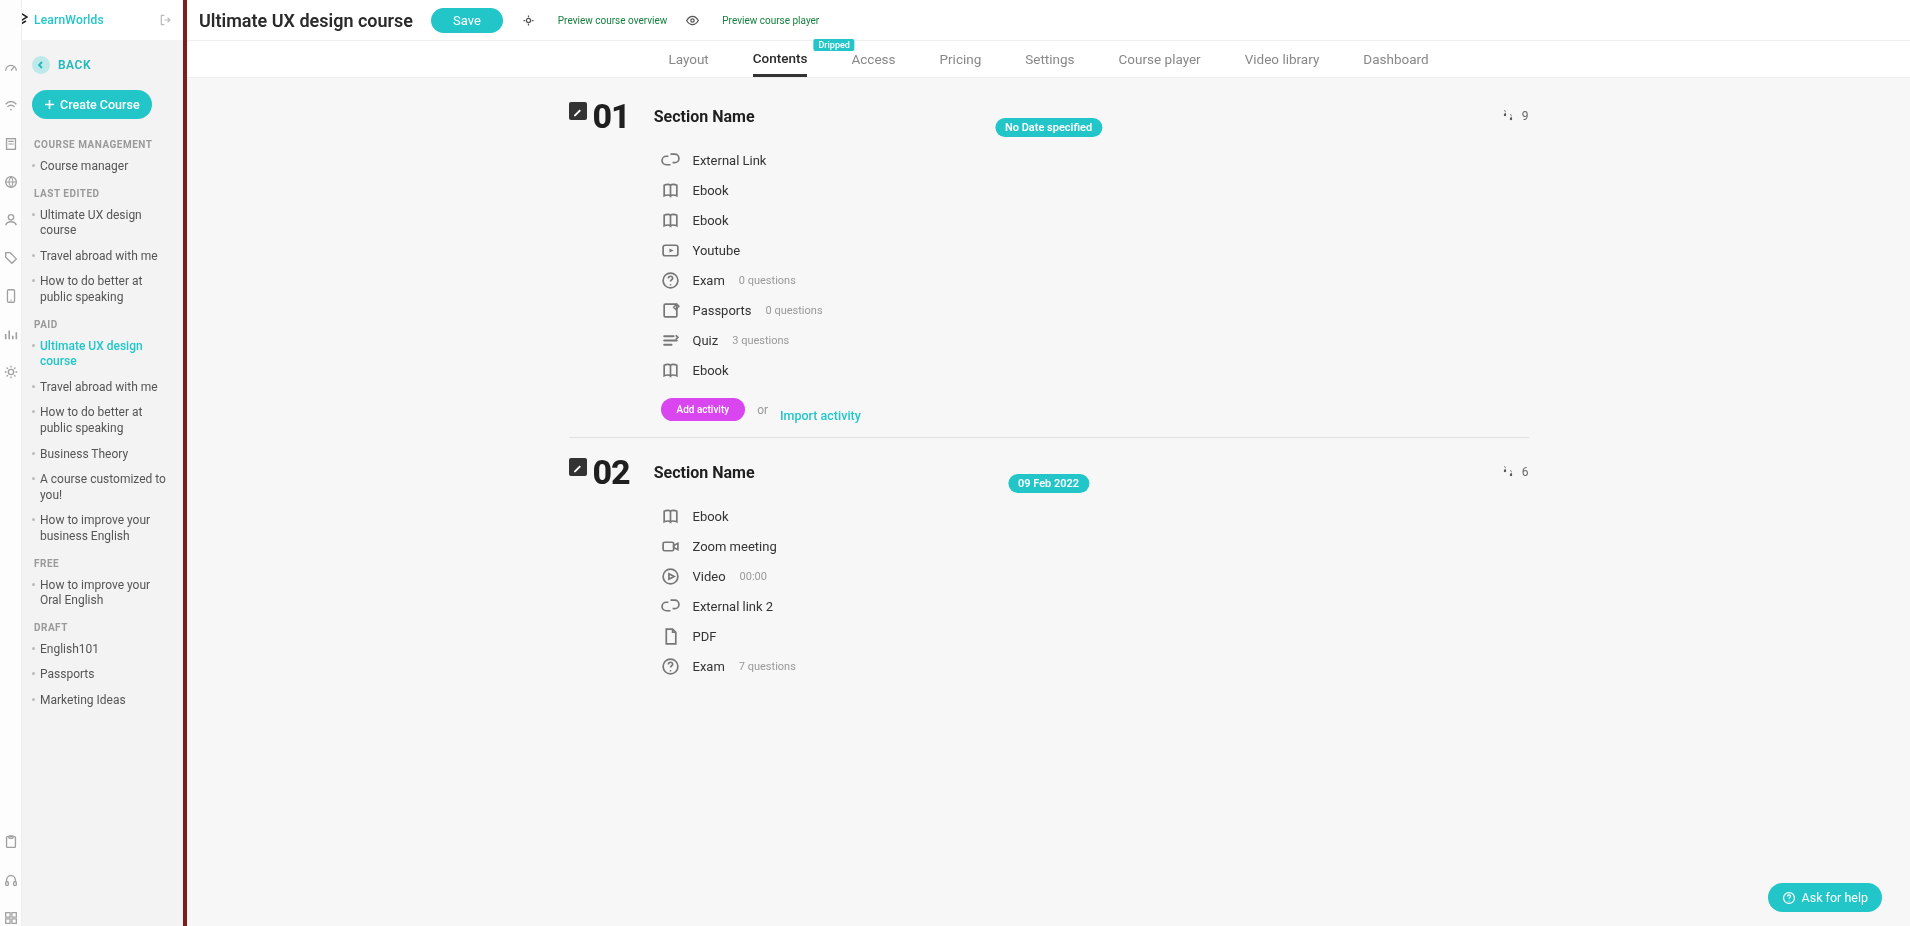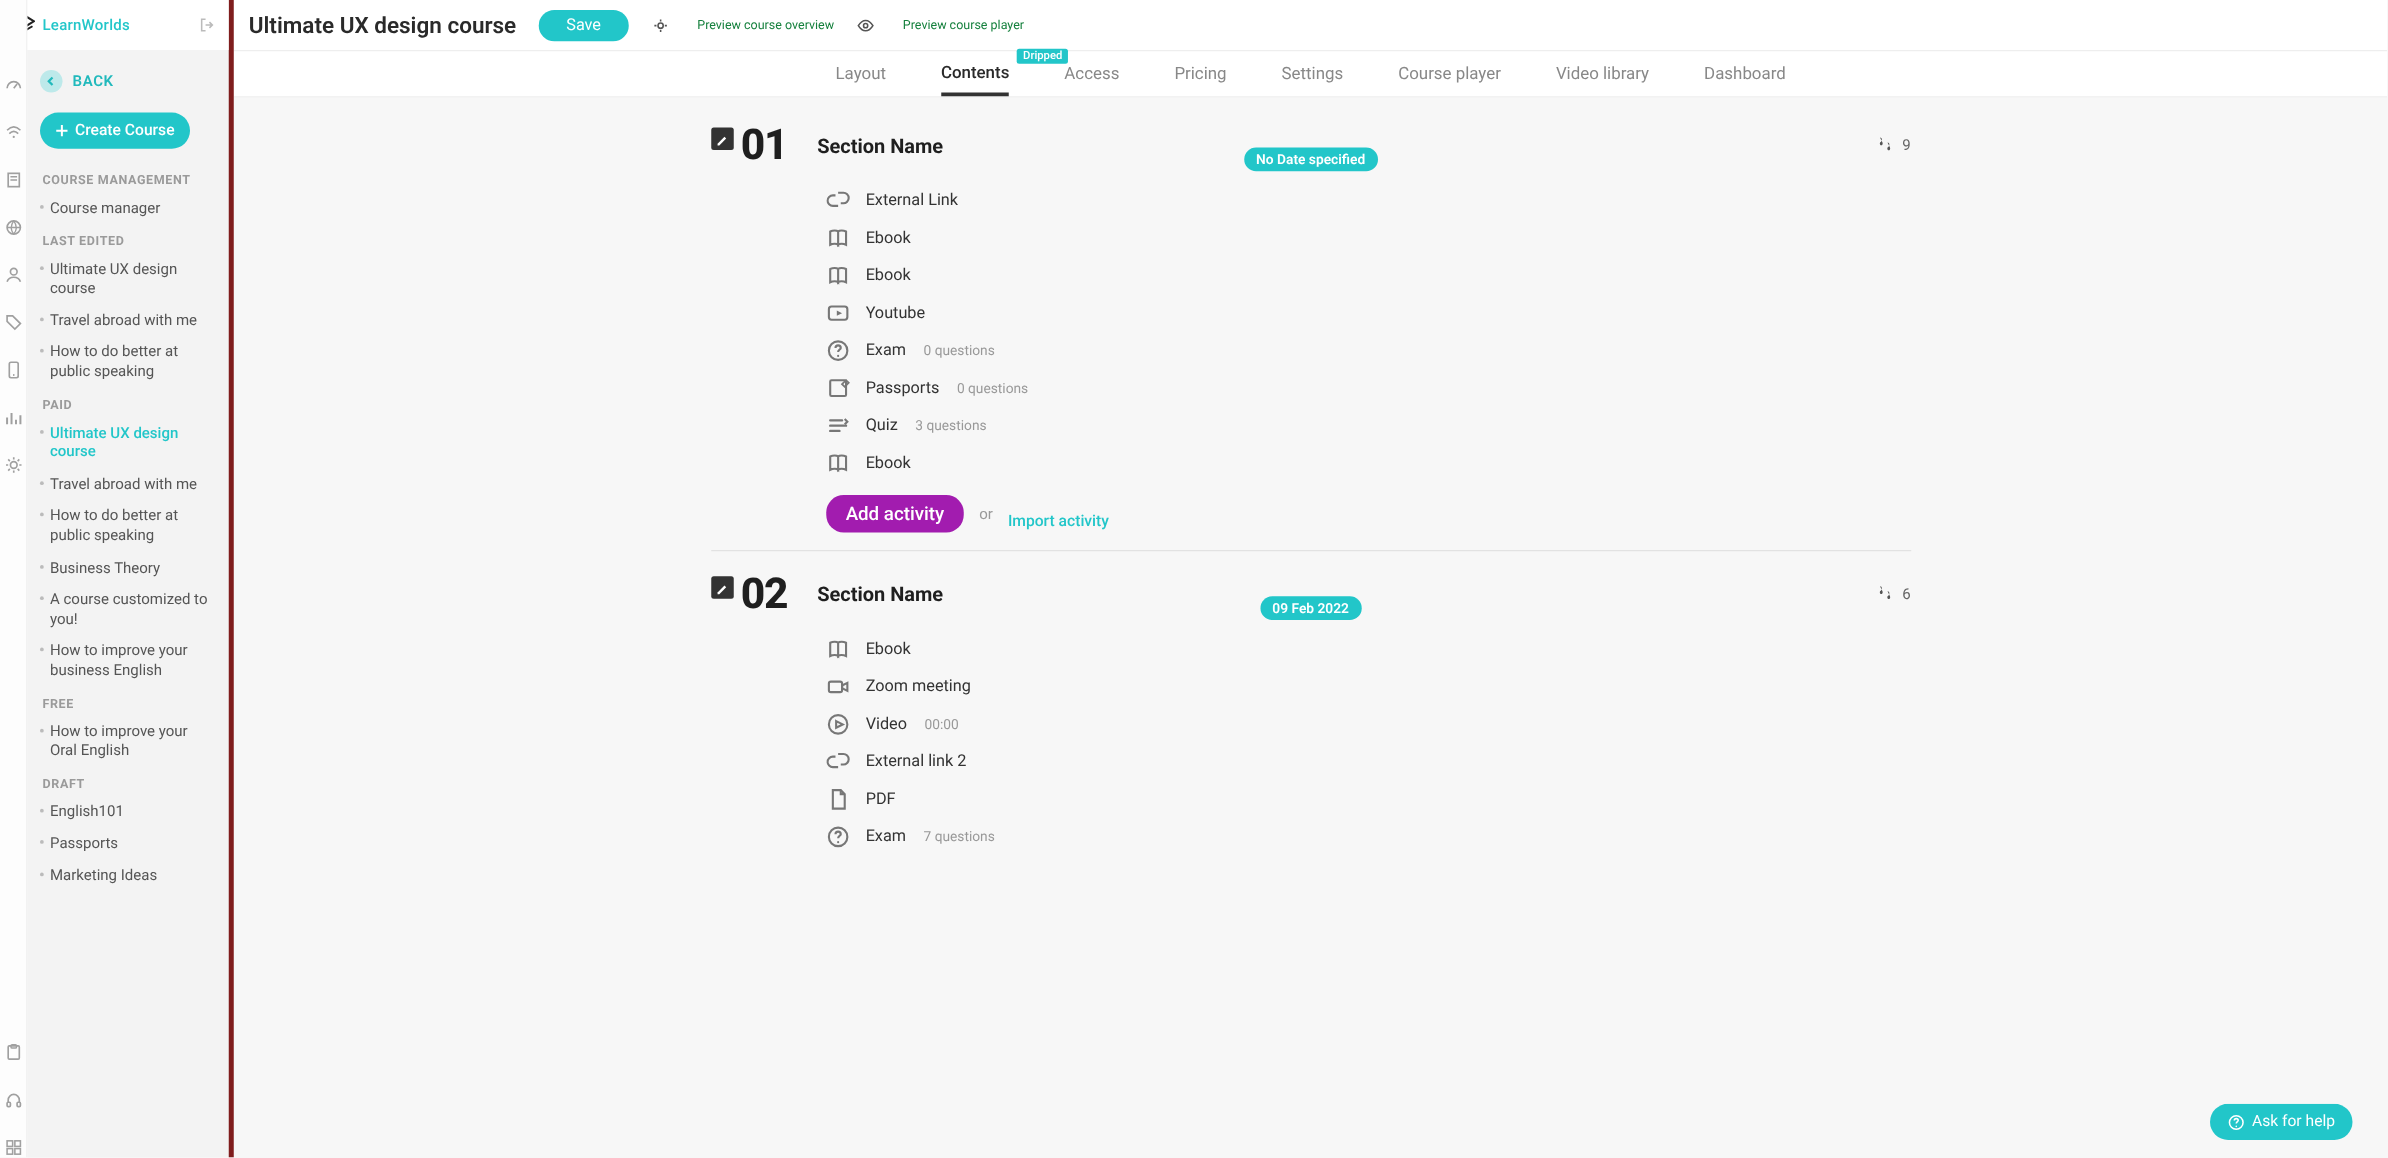--- a/index.html
+++ b/index.html
@@ -62,21 +62,21 @@
 .steps svg{width:18px;height:18px; color:#555;}
 
 .activities { margin-left: 92px; margin-top: 14px; display:flex; flex-direction:column; gap:10px;}
 .activity { display:flex; align-items:center; gap:12px; cursor:pointer;}
 .act-icon { width:20px; height:20px; color:#777; display:flex; align-items:center; justify-content:center;}
 .act-icon svg{width:19px;height:19px;}
 .act-name { font-size:13px; color:#333;}
 .act-meta { font-size:11px; color:#999; margin-left:2px;}
 
 .section-actions { margin-left: 92px; margin-top: 16px; display:flex; align-items:center; gap:12px;}
-.add-activity-btn { background:#a21caf; color:#fff; border:none; border-radius:14px; padding:6px 16px; font-size:15px; font-weight:500; cursor:pointer;}
+.add-activity-btn { background:#d946ef; color:#fff; border:none; border-radius:14px; padding:6px 16px; font-size:10px; font-weight:500; cursor:pointer;}
 .or-text { font-size:12px; color:#999;}
 .import-link { font-size:12.5px; color:#22c6c9; font-weight:500; cursor:pointer;margin-top:12px;}
 
 .help-btn { position:fixed; right:28px; bottom:14px; background:#22c6c9; color:#fff; border:none; border-radius:16px; padding:7px 14px; font-size:12.5px; display:flex; align-items:center; gap:6px; cursor:pointer;}
 .help-btn svg{width:14px;height:14px;}
 
 
 .sidebar::-webkit-scrollbar{width:6px;}
 .sidebar::-webkit-scrollbar-thumb{background:#ccc;border-radius:3px;}
 </style>

